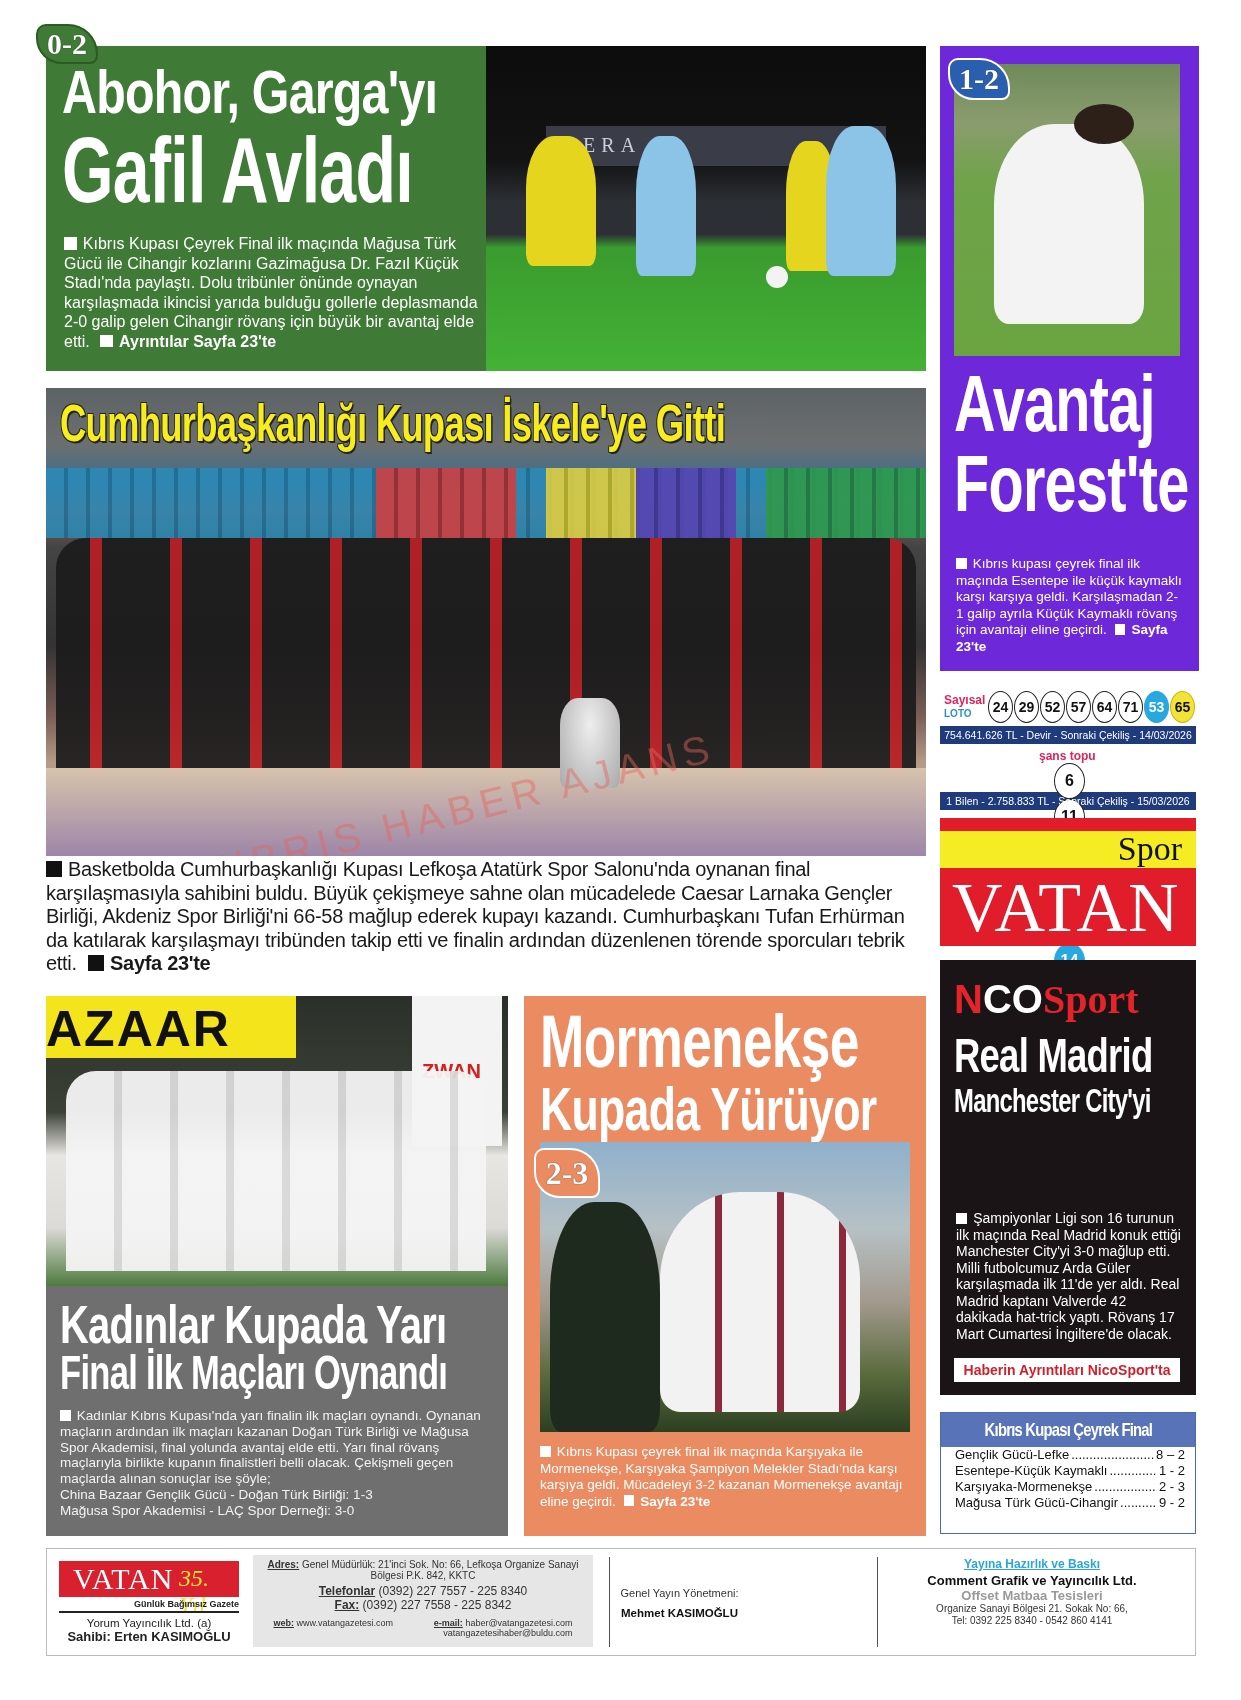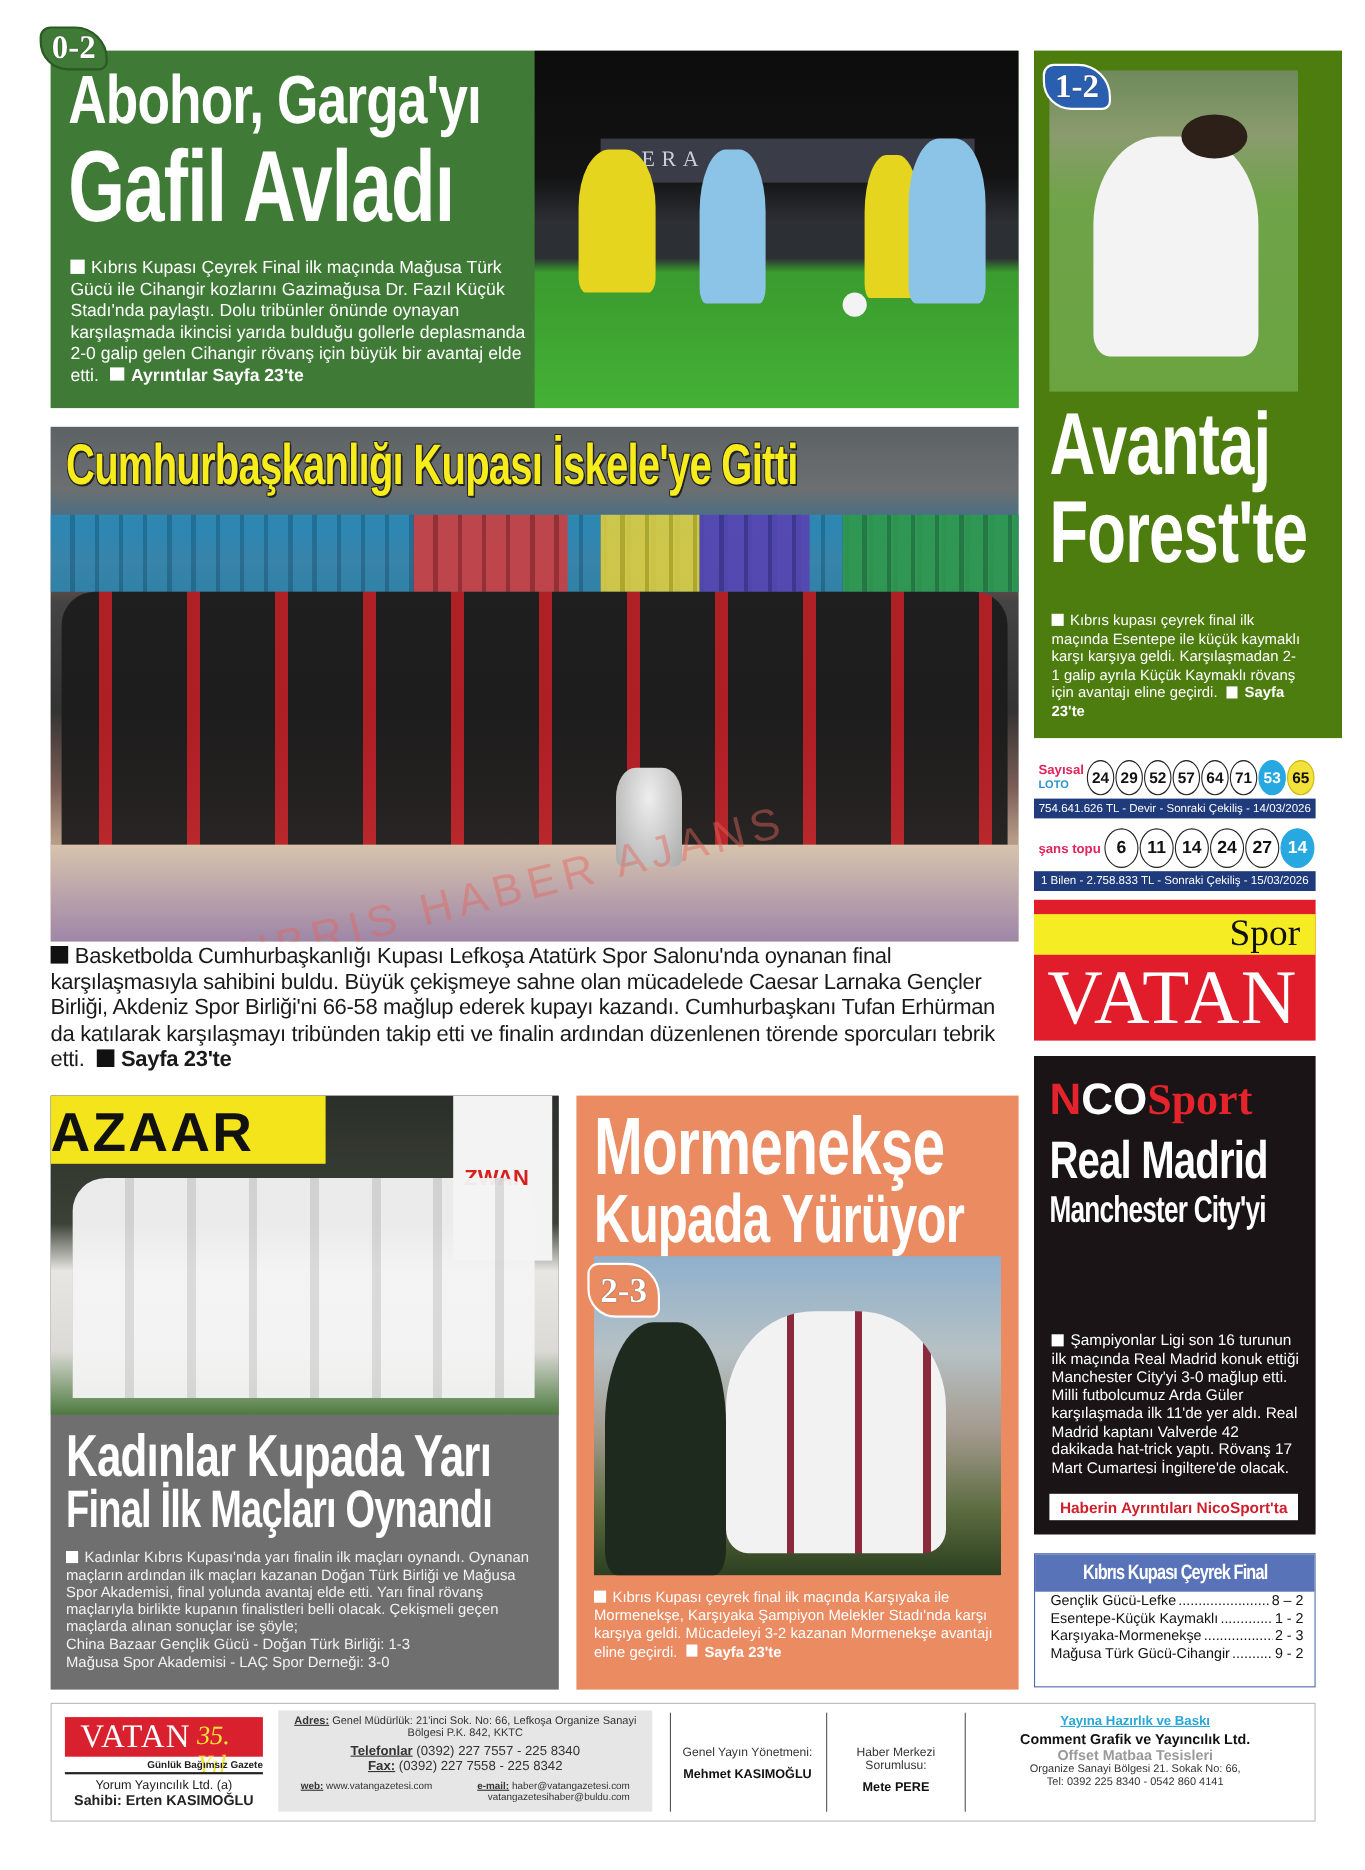--- a/index.html
+++ b/index.html
@@ -16,21 +16,21 @@
     background: linear-gradient(180deg, #0c0c0c 0%, #131313 35%, #2c2f34 48%, #2c2f34 58%, #3a9b2e 62%, #44b136 100%); }
   .banner-pera { left: 60px; top: 80px; width: 340px; height: 40px; background: #3a3d48; }
   .banner-pera span { color: #ccd; font-size: 20px; letter-spacing: 6px; position: absolute; left: 20px; top: 8px; font-family: "Liberation Serif", serif; }
   .player { position: absolute; border-radius: 40% 40% 10% 10%; }
   #s1 .head1 { left: 16px; top: 14px; }
   #s1 .head1 .line { color: #fff; font-size: 62px; line-height: 64px; transform: scaleX(0.78); }
   #s1 .body { left: 18px; top: 188px; width: 430px; color: #fff; font-size: 16px; line-height: 19.5px; }
   .score-badge { position: absolute; font-family: "Liberation Serif", serif; font-weight: bold; color: #fff; text-shadow: 0 0 1px #222; display: flex; align-items: center; justify-content: center; border-radius: 10px 30px 8px 26px; }
 
   
-  #s2 { left: 940px; top: 46px; width: 280px; height: 625px; background: #4d7c0f; overflow: hidden; }
+  #s2 { left: 940px; top: 46px; width: 259px; height: 625px; background: #6d28d9; overflow: hidden; }
   #s2 .photo { left: 14px; top: 18px; width: 226px; height: 292px; background: linear-gradient(180deg,#6f8a5a 0%, #8a9c6e 20%, #70a34a 40%, #6aa440 100%); }
   #s2 .hl1 { left: 14px; top: 318px; }
   #s2 .hl1 .line { color: #fff; font-size: 80px; line-height: 80px; transform: scaleX(0.72); }
   #s2 .body { left: 16px; top: 510px; width: 228px; color: #fff; font-size: 13.5px; line-height: 16.5px; }
 
   
   .lotto { left: 940px; width: 256px; }
   .lotto .row { display: flex; align-items: center; height: 38px; background: #fff; padding-left: 4px; }
   .lotto .logo { width: 54px; font-size: 12px; font-weight: bold; color: #e0245a; line-height: 13px; }
   .lotto .logo small { display: block; color: #2d8fd1; font-size: 10px; font-weight: bold; }
@@ -179,21 +179,21 @@
     <div class="ball">57</div>
     <div class="ball">64</div>
     <div class="ball">71</div>
     <div class="ball blue">53</div>
     <div class="ball yellow">65</div>
   </div>
   <div class="bar">754.641.626 TL - Devir - Sonraki Çekiliş - 14/03/2026</div>
 </div>
 
 <div class="abs lotto lotto2" style="top:750px;">
-  <div class="row" style="height:42px;">
+  <div class="row" style="height:42px;flex-direction:column;">
     <div class="logo" style="width:62px;">şans topu</div>
     <div class="ball">6</div>
     <div class="ball">11</div>
     <div class="ball">14</div>
     <div class="ball">24</div>
     <div class="ball">27</div>
     <div class="ball blue">14</div>
   </div>
   <div class="bar">1 Bilen - 2.758.833 TL - Sonraki Çekiliş - 15/03/2026</div>
 </div>
@@ -304,24 +304,20 @@
     <div style="font-size:12px;"><u>Fax:</u> <span>(0392) 227 7558 - 225 8342</span></div>
     <div style="display:flex;justify-content:space-around;margin-top:6px;font-size:9px;">
       <div><u>web:</u> <span>www.vatangazetesi.com</span></div>
       <div style="text-align:right;"><u>e-mail:</u> <span>haber@vatangazetesi.com</span><br><span>vatangazetesihaber@buldu.com</span></div>
     </div>
   </div>
   <div class="col" style="left:562px;width:140px;">
     <span>Genel Yayın Yönetmeni:</span>
     <b>Mehmet KASIMOĞLU</b>
   </div>
-  <div class="col" style="left:704px;width:126px;">
-    <span>Haber Merkezi Sorumlusu:</span>
-    <b>Mete PERE</b>
-  </div>
   <div class="col" style="left:830px;width:1px;padding:0;"></div>
   <div class="print">
     <div class="t1">Yayına Hazırlık ve Baskı</div>
     <div class="t2">Comment Grafik ve Yayıncılık Ltd.</div>
     <div class="t3">Offset Matbaa Tesisleri</div>
     <div class="t4">Organize Sanayi Bölgesi 21. Sokak No: 66,</div>
     <div class="t4">Tel: 0392 225 8340 - 0542 860 4141</div>
   </div>
 </div>
 

